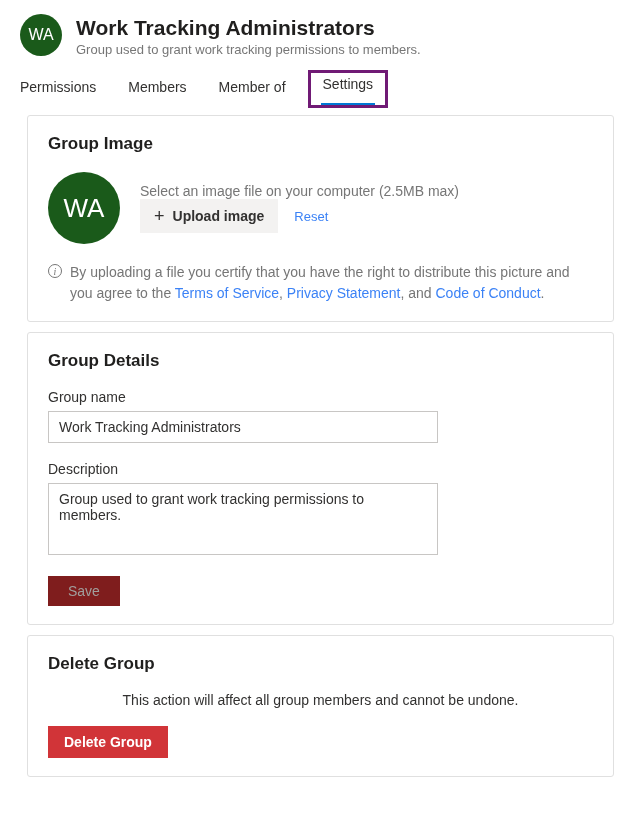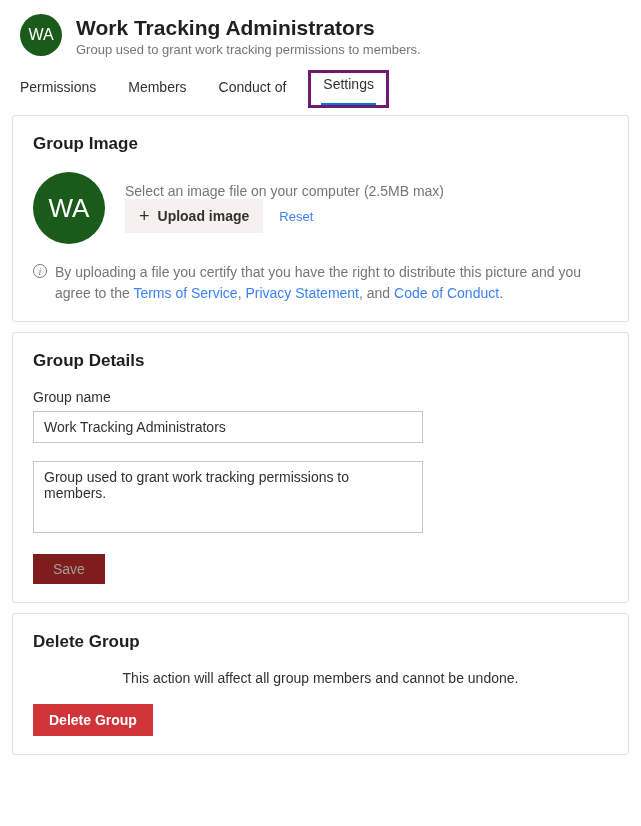--- a/index.html
+++ b/index.html
@@ -64,21 +64,21 @@
       height: 2px;
       background: #0078d4;
     }
     .tab-highlight {
       border: 3px solid #701a75;
       padding: 3px 12px 8px 12px;
       margin: -3px 0;
     }
     .tab-highlight::after { left: 12px; right: 12px; bottom: 5px; }
     .card {
-      margin: 10px 12px;
+      margin: 10px 27px;
       border: 1px solid #e0e0e0;
       border-radius: 3px;
       padding: 18px 20px;
       background: #ffffff;
     }
     .card h2 {
       font-size: 17px;
       font-weight: 600;
       color: #201f1e;
       margin-bottom: 18px;
@@ -214,21 +214,21 @@
   <div class="avatar">WA</div>
   <div class="header-text">
     <h1>Work Tracking Administrators</h1>
     <p>Group used to grant work tracking permissions to members.</p>
   </div>
 </div>
 
 <div class="tabs">
   <div class="tab">Permissions</div>
   <div class="tab">Members</div>
-  <div class="tab">Conduct of</div>
+  <div class="tab">Member of</div>
   <div class="tab active tab-highlight">Settings</div>
 </div>
 
 <div class="card">
   <h2>Group Image</h2>
   <div class="image-row">
     <div class="avatar-large">WA</div>
     <div class="image-actions">
       <div class="hint">Select an image file on your computer (2.5MB max)</div>
       <div class="action-row">
@@ -248,20 +248,21 @@
   </div>
 </div>
 
 <div class="card">
   <h2>Group Details</h2>
   <div class="field">
     <label>Group name</label>
     <input type="text" class="text-input" value="Work Tracking Administrators" style="">
   </div>
   <div class="field">
+    <label>Description</label>
     <textarea class="text-input" style="">Group used to grant work tracking permissions to members.</textarea>
   </div>
   <button class="btn-save">Save</button>
 </div>
 
 <div class="card">
   <h2>Delete Group</h2>
   <p class="warning">This action will affect all group members and cannot be undone.</p>
   <button class="btn-danger">Delete Group</button>
 </div>

